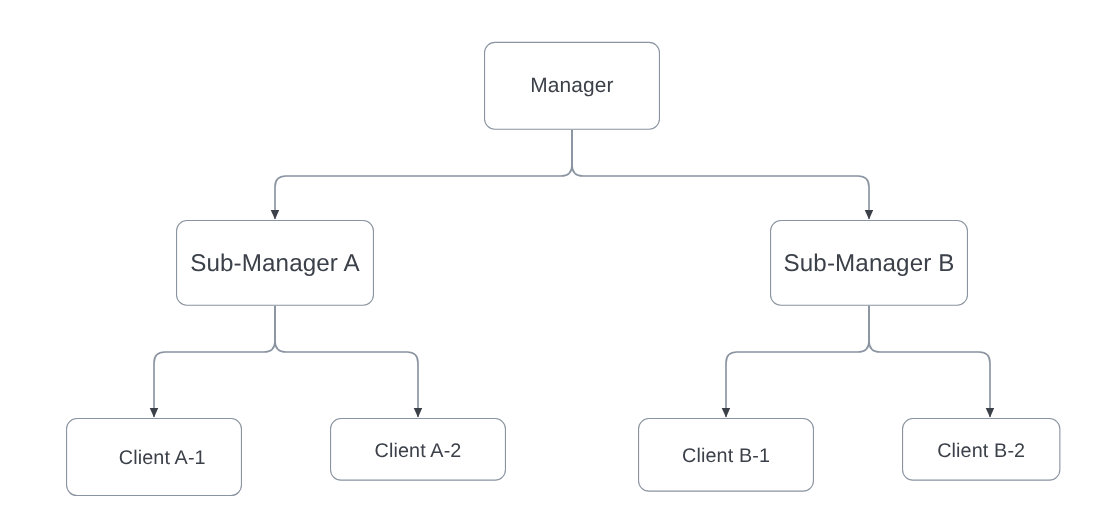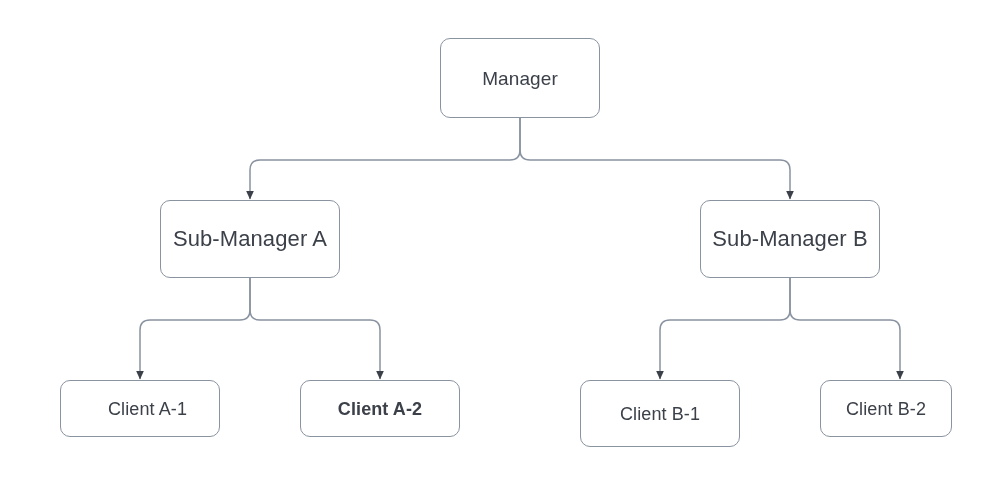--- a/index.html
+++ b/index.html
@@ -71,27 +71,27 @@
   <div id="node-layer">
       <div class="node level-1" style="left: 420px; top: 38px; width: 160px; height: 80px;">
         <span class="node-label">Manager</span>
       </div>
       <div class="node level-2" style="left: 140px; top: 200px; width: 180px; height: 78px;">
         <span class="node-label">Sub-Manager A</span>
       </div>
       <div class="node level-2" style="left: 680px; top: 200px; width: 180px; height: 78px; justify-content: center;">
         <span class="node-label">Sub-Manager B</span>
       </div>
-      <div class="node level-3" style="left: 40px; top: 380px; width: 160px; height: 57px; padding-left: 15px;">
+      <div class="node level-3" style="left: 40px; top: 380px; width: 160px; height: 71px; padding-left: 15px;">
         <span class="node-label">Client A-1</span>
       </div>
-      <div class="node level-3" style="left: 280px; top: 380px; width: 160px; height: 57px; font-weight: bold;">
+      <div class="node level-3" style="left: 280px; top: 380px; width: 160px; height: 57px;">
         <span class="node-label">Client A-2</span>
       </div>
       <div class="node level-3" style="left: 560px; top: 380px; width: 160px; height: 67px;">
         <span class="node-label">Client B-1</span>
       </div>
-      <div class="node level-3" style="left: 800px; top: 380px; width: 132px; height: 57px;">
+      <div class="node level-3" style="left: 800px; top: 380px; width: 144px; height: 57px;">
         <span class="node-label">Client B-2</span>
       </div>
     </div>
 
 </div>
 
 </body></html>

